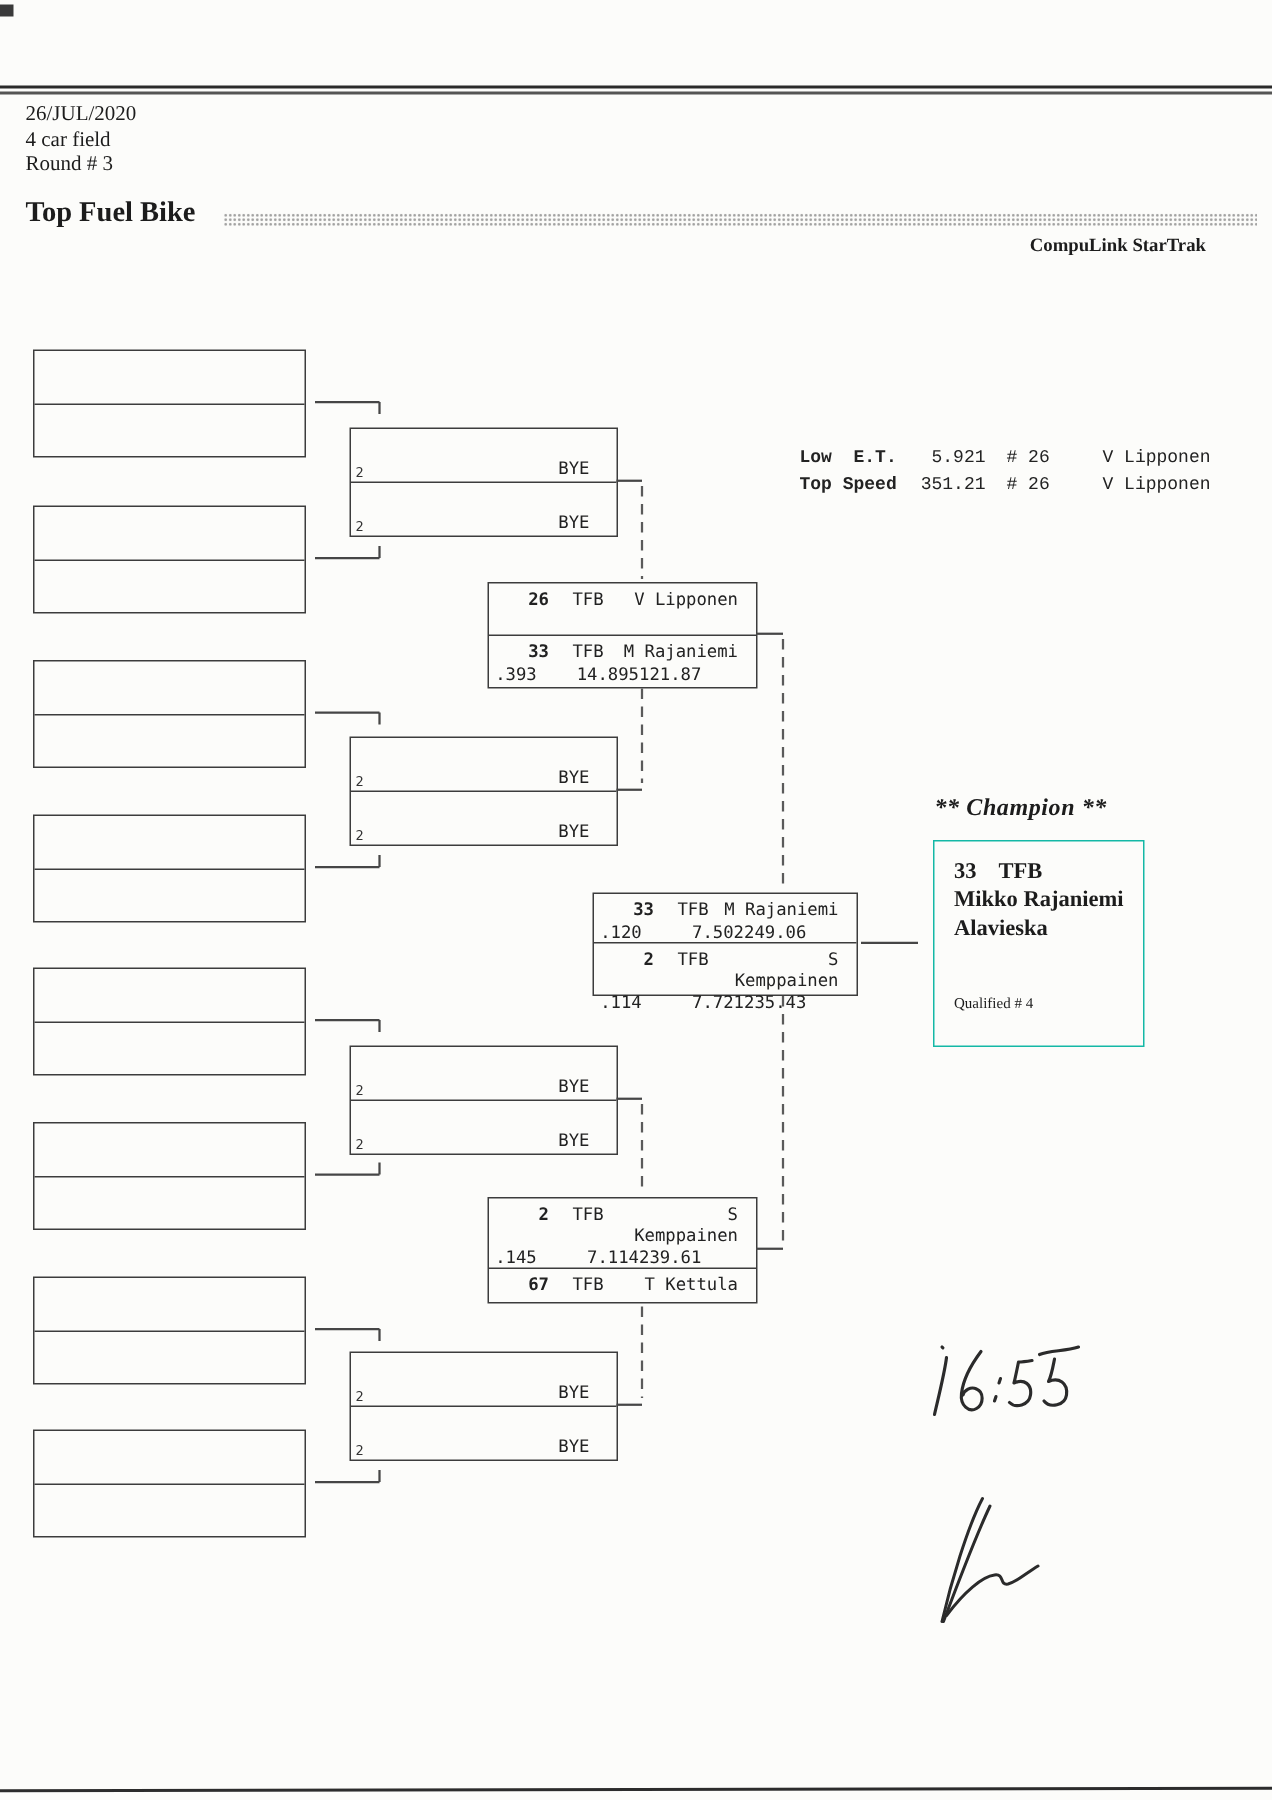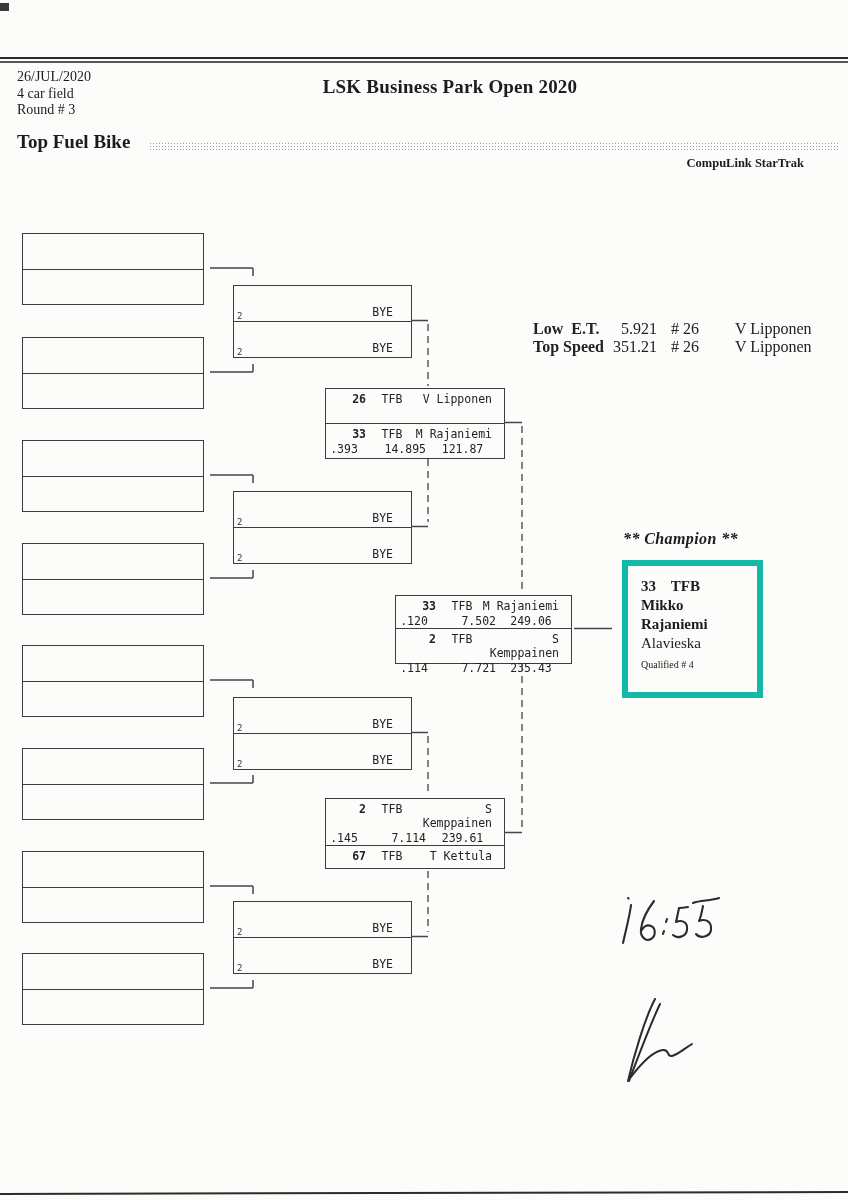--- a/index.html
+++ b/index.html
@@ -12,71 +12,70 @@
   .top-rule{position:absolute;left:0;width:848px;background:#2a2a2a;}
   .hdr-left{position:absolute;left:17px;font-size:14px;line-height:16px;}
   .event-title{position:absolute;left:298px;top:76px;width:304px;text-align:center;
     font-size:19px;font-weight:bold;letter-spacing:.2px;}
   .class-name{position:absolute;left:17px;top:131px;font-size:19px;font-weight:bold;}
   .hatch{position:absolute;left:149px;top:142px;width:689px;height:9px;
     background-image:radial-gradient(#8f8f8f 0.8px, transparent 0.9px);
     background-size:3px 3px;opacity:.85;}
   .compulink{position:absolute;right:44px;top:156px;font-size:12.5px;font-weight:bold;}
   
-  .stats{position:absolute;left:533px;top:320px;font-family:Liberation Serif, serif;
-    font-size:16px;line-height:18px;color:#222;}
+  .stats{position:absolute;left:533px;top:296px;font-family:Liberation Mono, monospace;
+    font-size:12px;line-height:18px;color:#222;}
   .stats-row{display:flex;white-space:pre;}
   .st-label{width:74px;font-weight:bold;}
   .st-value{width:50px;text-align:right;}
   .st-car{width:42px;margin-left:14px;}
   .st-driver{margin-left:22px;}
   
   .box{position:absolute;border:1.5px solid #3c3c3c;display:flex;flex-direction:column;
     font-family:"DejaVu Sans Mono", monospace;font-size:11.5px;color:#222;background:transparent;}
   .half{flex:1;position:relative;}
   .half + .half{border-top:1.5px solid #3c3c3c;}
   .bye-label{position:absolute;top:4px;right:18px;margin-top:15px;}
   .lane{position:absolute;left:3px;bottom:0px;font-size:9px;color:#333;}
   .entry-line{display:flex;padding:3px 12px 0 0;line-height:14px;}
   .e-num{width:40px;text-align:right;font-weight:bold;}
   .e-cls{width:36px;text-align:center;margin-left:8px;}
   .e-driver{flex:1;text-align:right;}
   .stats-line{display:flex;padding:1px 5px 0 0;line-height:14px;}
   .s-rt{width:36px;text-align:center;}
   .s-et{width:64px;text-align:right;}
-  .s-speed{flex:1;text-align:center;}
+  .s-speed{flex:1;text-align:left;}
   
   .champ-heading{position:absolute;left:623px;top:530px;font-size:16px;font-style:italic;
     font-weight:bold;letter-spacing:.4px;}
   .champ-box{position:absolute;left:622px;top:560px;width:141px;height:138px;
-    border:6px solid #14b8a6;padding:10px 8px 6px 13px;box-sizing:border-box;}
+    border:1px solid #14b8a6;padding:10px 8px 6px 13px;box-sizing:border-box;}
   .champ-car{font-size:15px;font-weight:bold;white-space:pre;line-height:20px;}
   .champ-name{font-size:15px;font-weight:bold;line-height:19px;}
-  .champ-town{font-size:15px;font-weight:normal;line-height:19px;}
+  .champ-town{font-size:15px;font-weight:bold;line-height:19px;}
   .champ-qual{position:absolute;left:13px;bottom:22px;font-size:10px;text-align:right;}
   
   .overlay{position:absolute;left:0;top:0;pointer-events:none;}
   .handwriting{position:absolute;}
   .bottom-rule{position:absolute;left:0;top:1192px;width:848px;height:2px;background:#2c2c2c;
     transform:rotate(-0.12deg);}
   .scan-mark{position:absolute;left:0;top:3px;width:9px;height:8px;background:#3a3a3a;}
 </style>
 </head>
 <body>
 
 <div class="page">
 
   <div class="scan-mark"></div>
   <div class="top-rule" style="top:57px;height:2px;"></div>
   <div class="top-rule" style="top:61px;height:1.5px;opacity:.8;"></div>
 
   <div class="hdr-left" style="top:69px;">26/JUL/2020</div>
   <div class="hdr-left" style="top:86px;">4 car field</div>
   <div class="hdr-left" style="top:102px;">Round # 3</div>
-  <div class="event-title">LSK Business Park Open 2020</div>
   <div class="class-name">Top Fuel Bike</div>
   <div class="hatch"></div>
   <div class="compulink">CompuLink StarTrak</div>
 
   <div class="stats">
     <div class="stats-row">
       <span class="st-label">Low  E.T.</span>
       <span class="st-value">5.921</span>
       <span class="st-car"># 26</span>
       <span class="st-driver">V Lipponen</span>

